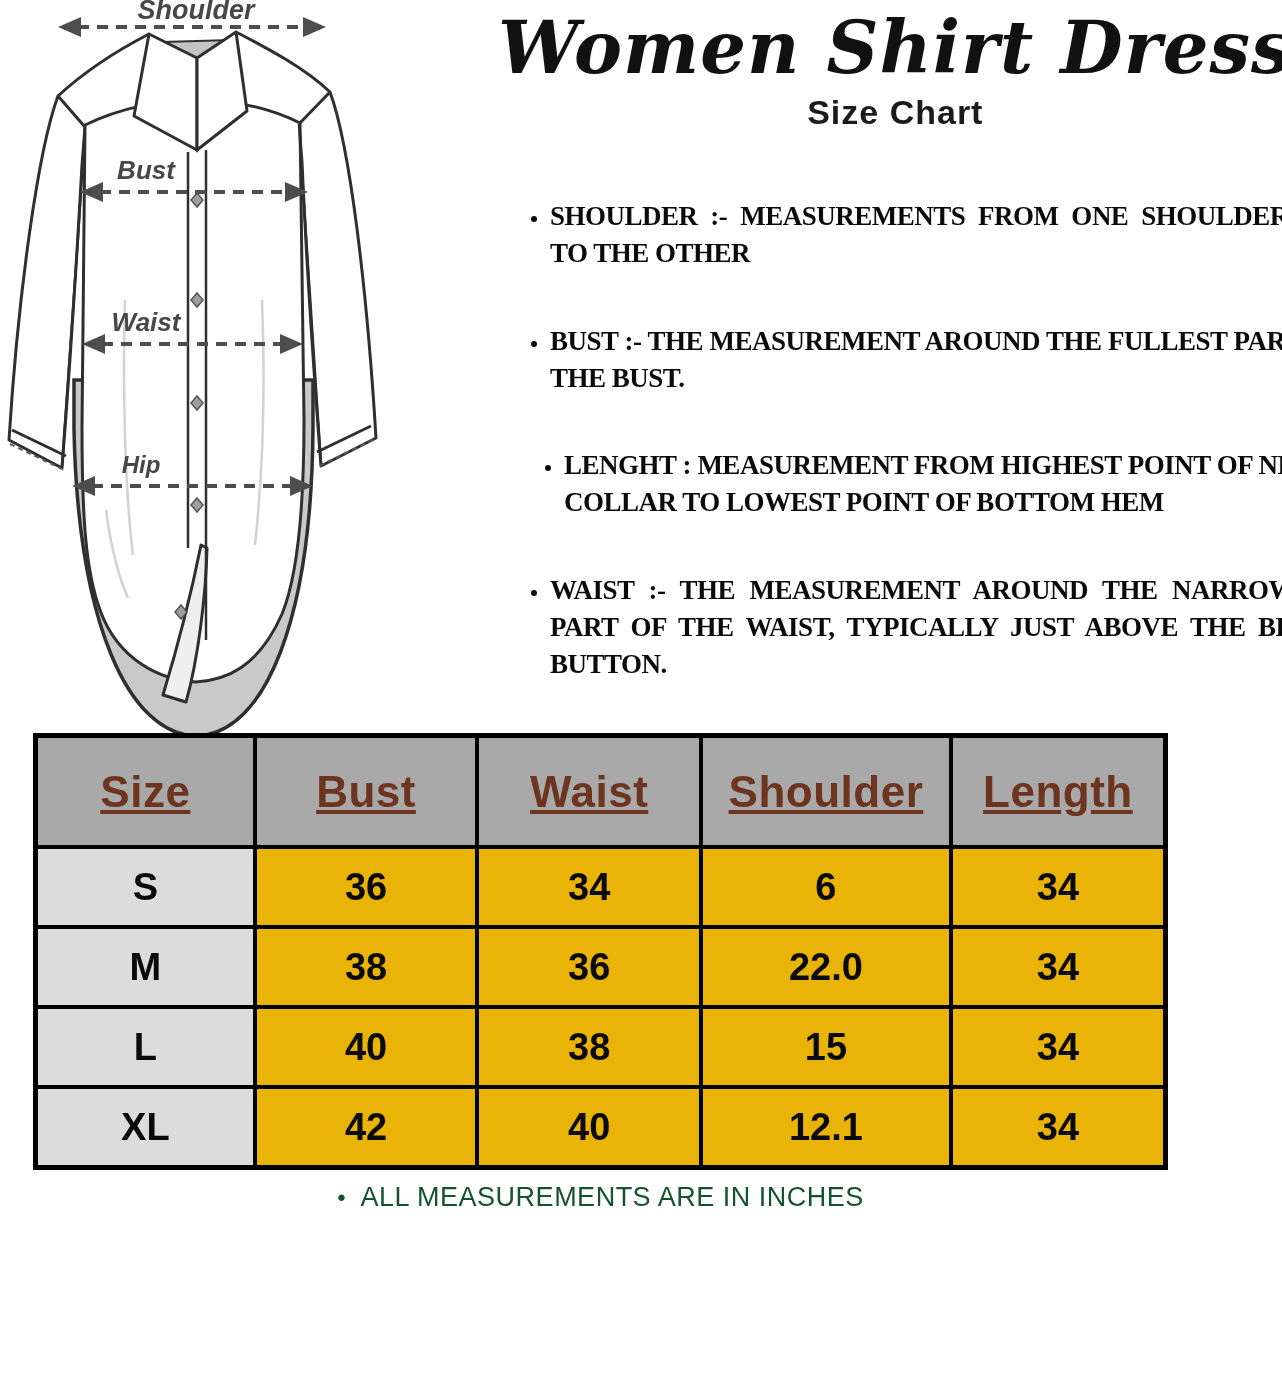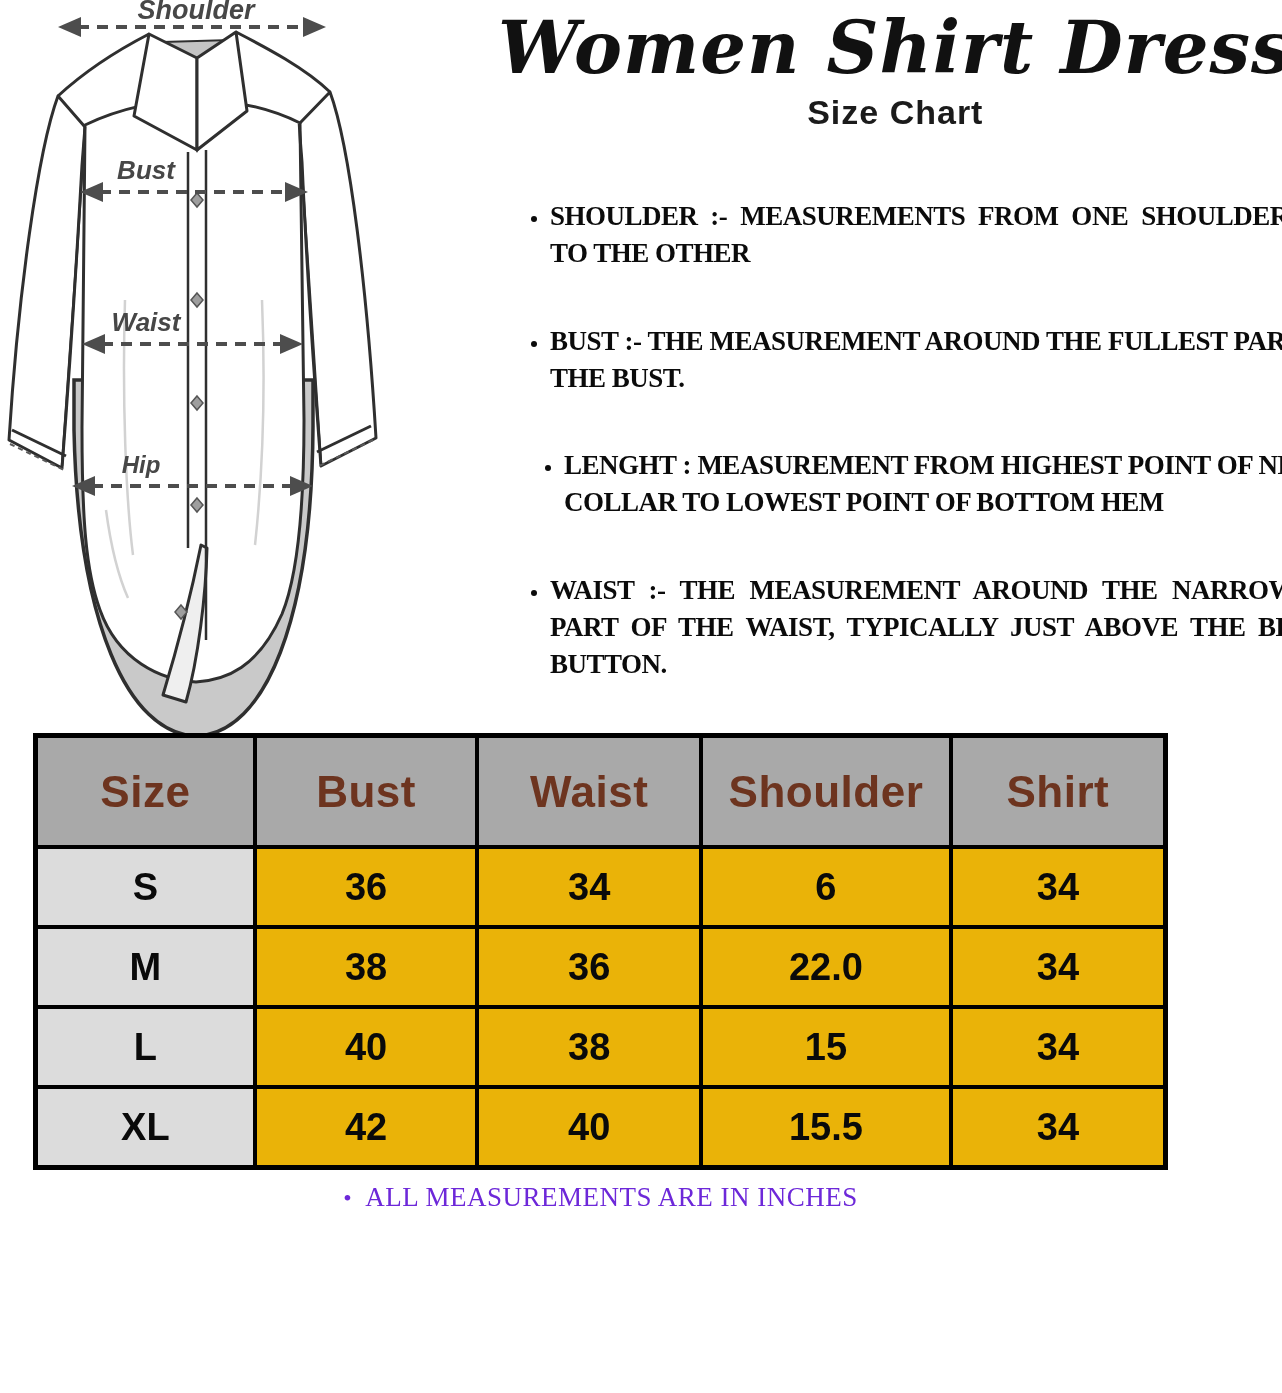--- a/index.html
+++ b/index.html
@@ -66,38 +66,39 @@
     vertical-align:middle;
     padding:0;
   }
   .size-table thead th {
     height:107px;
     background:#a9a9a9;
     color:#6d341f;
     font-weight:700;
     font-size:44px;
     letter-spacing:0.5px;
+    text-decoration:underline;
   }
   .size-table tbody td {
     height:76px;
     background:#eab308;
     font-weight:700;
     font-size:38px;
     color:#0a0a0a;
   }
   .size-table tbody td.size-cell { background:#dcdcdc; }
 
   .footnote {
     width:1135px;
     margin:12px 0 0 33px;
     text-align:center;
-    font-family:Liberation Serif, serif;
+    font-family:Liberation Sans, sans-serif;
     font-size:27px;
     letter-spacing:0.5px;
-    color:#6d28d9;
+    color:#14532d;
   }
   .footnote::before { content:"\2022\00a0\00a0"; font-size:24px; }
 </style>
 </head>
 <body>
 
 <div class="page">
 
   <div class="top">
 
@@ -183,21 +184,21 @@
         <col style="width:19.8%">
         <col style="width:22.1%">
         <col style="width:19.0%">
     </colgroup>
     <thead>
       <tr>
         <th>Size</th>
         <th>Bust</th>
         <th>Waist</th>
         <th>Shoulder</th>
-        <th>Shirt</th>
+        <th>Length</th>
       </tr>
     </thead>
     <tbody>
       <tr>
         <td class="size-cell">S</td>
         <td>36</td>
         <td>34</td>
         <td>6</td>
         <td>34</td>
       </tr>
@@ -212,21 +213,21 @@
         <td class="size-cell">L</td>
         <td>40</td>
         <td>38</td>
         <td>15</td>
         <td>34</td>
       </tr>
       <tr>
         <td class="size-cell">XL</td>
         <td>42</td>
         <td>40</td>
-        <td>15.5</td>
+        <td>12.1</td>
         <td>34</td>
       </tr>
     </tbody>
   </table>
 
   <div class="footnote"><span>ALL MEASUREMENTS ARE IN INCHES</span></div>
 
 </div>
 
 </body></html>

